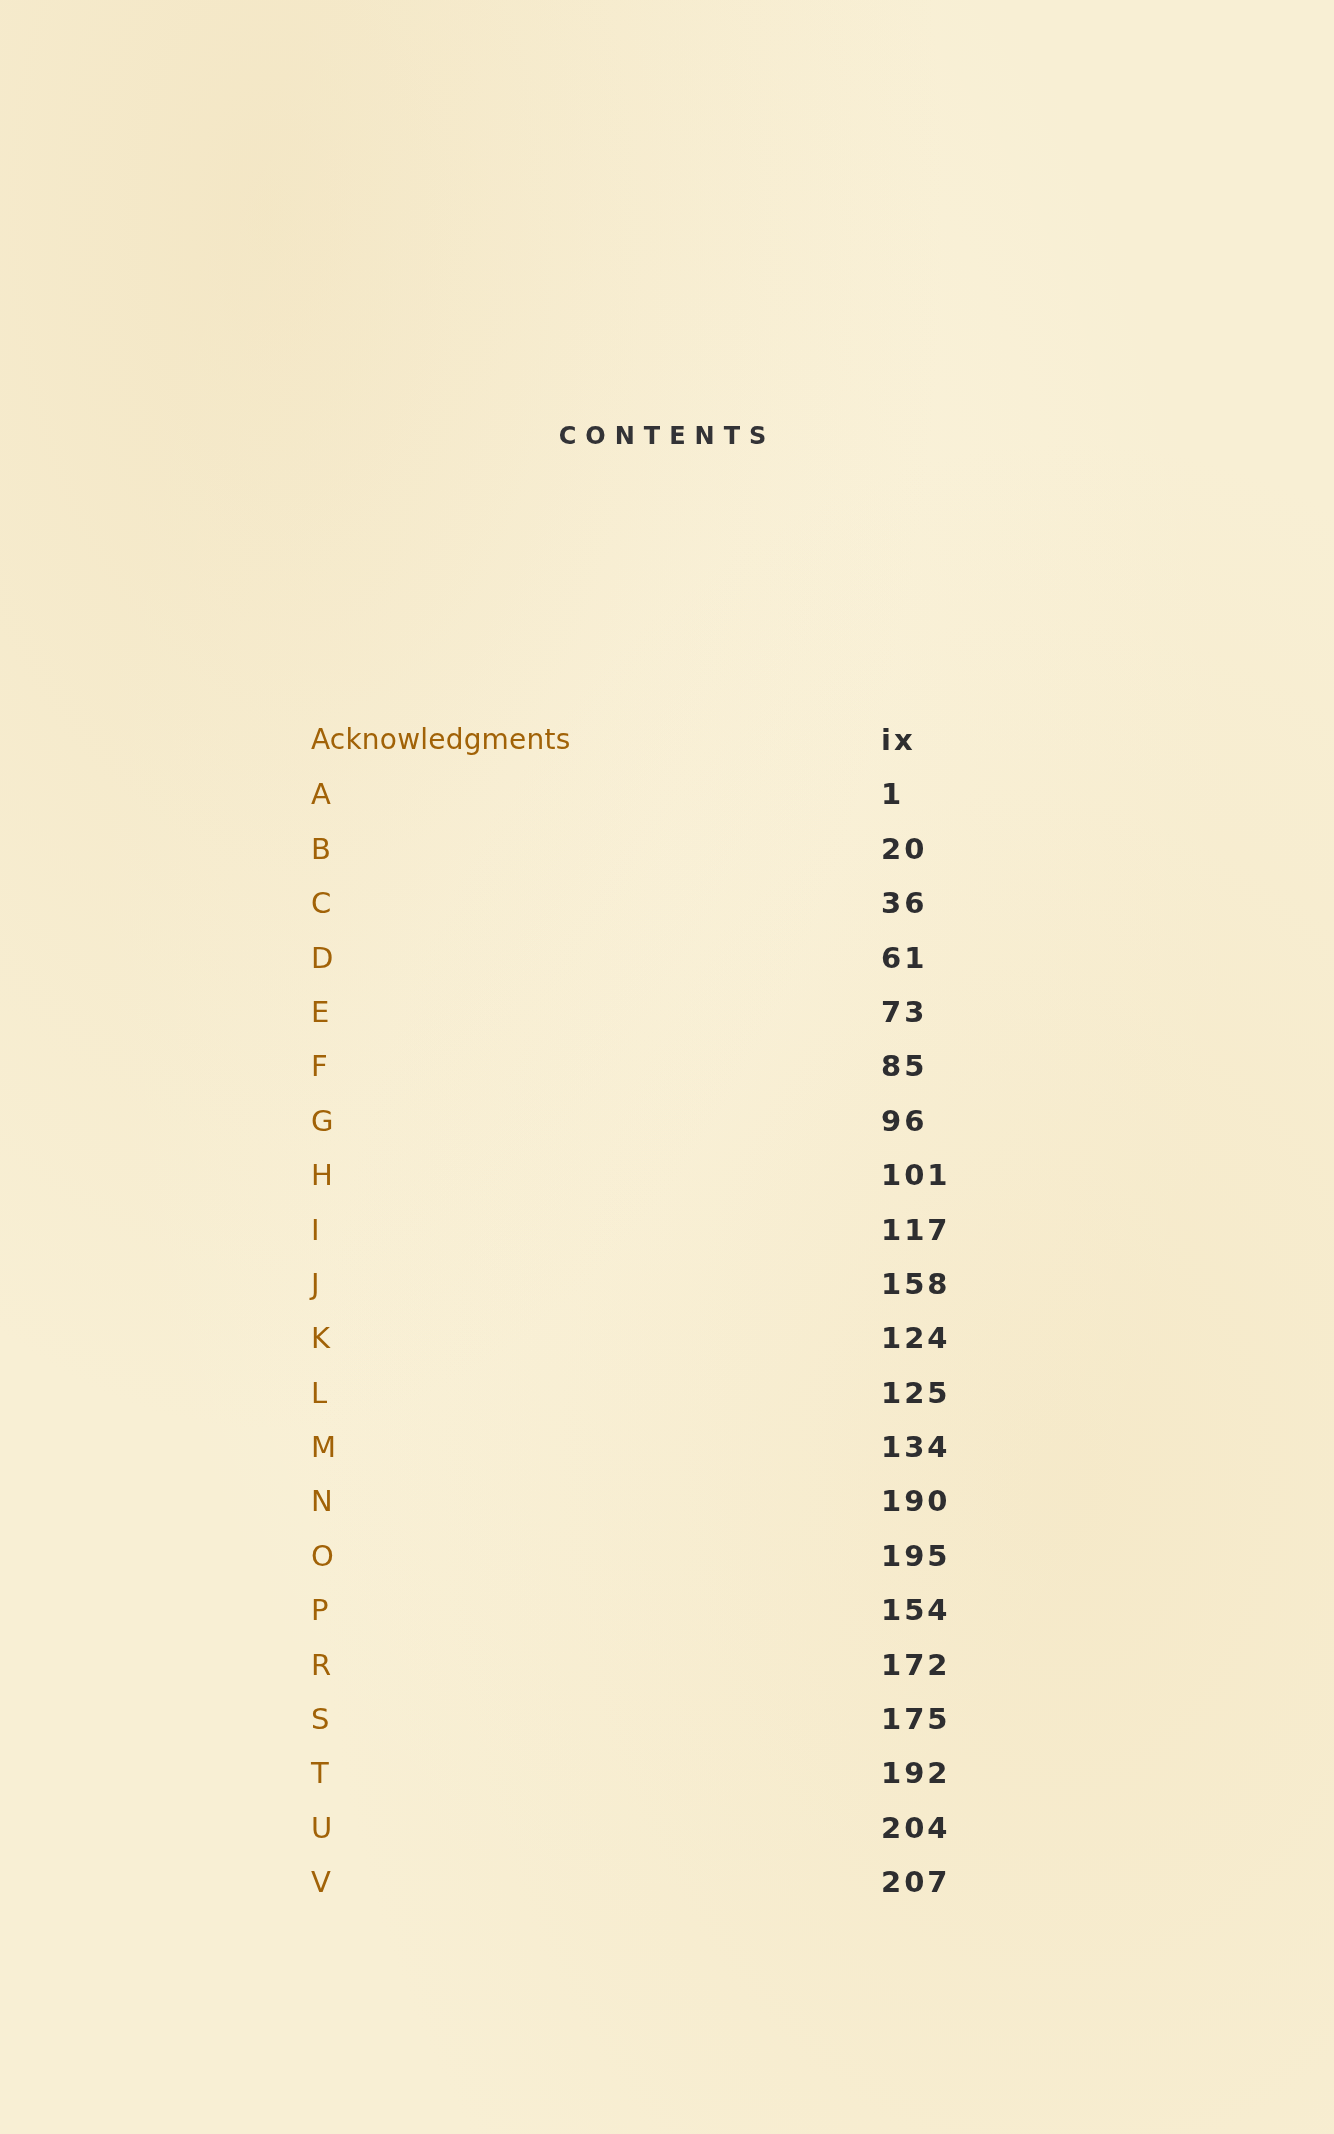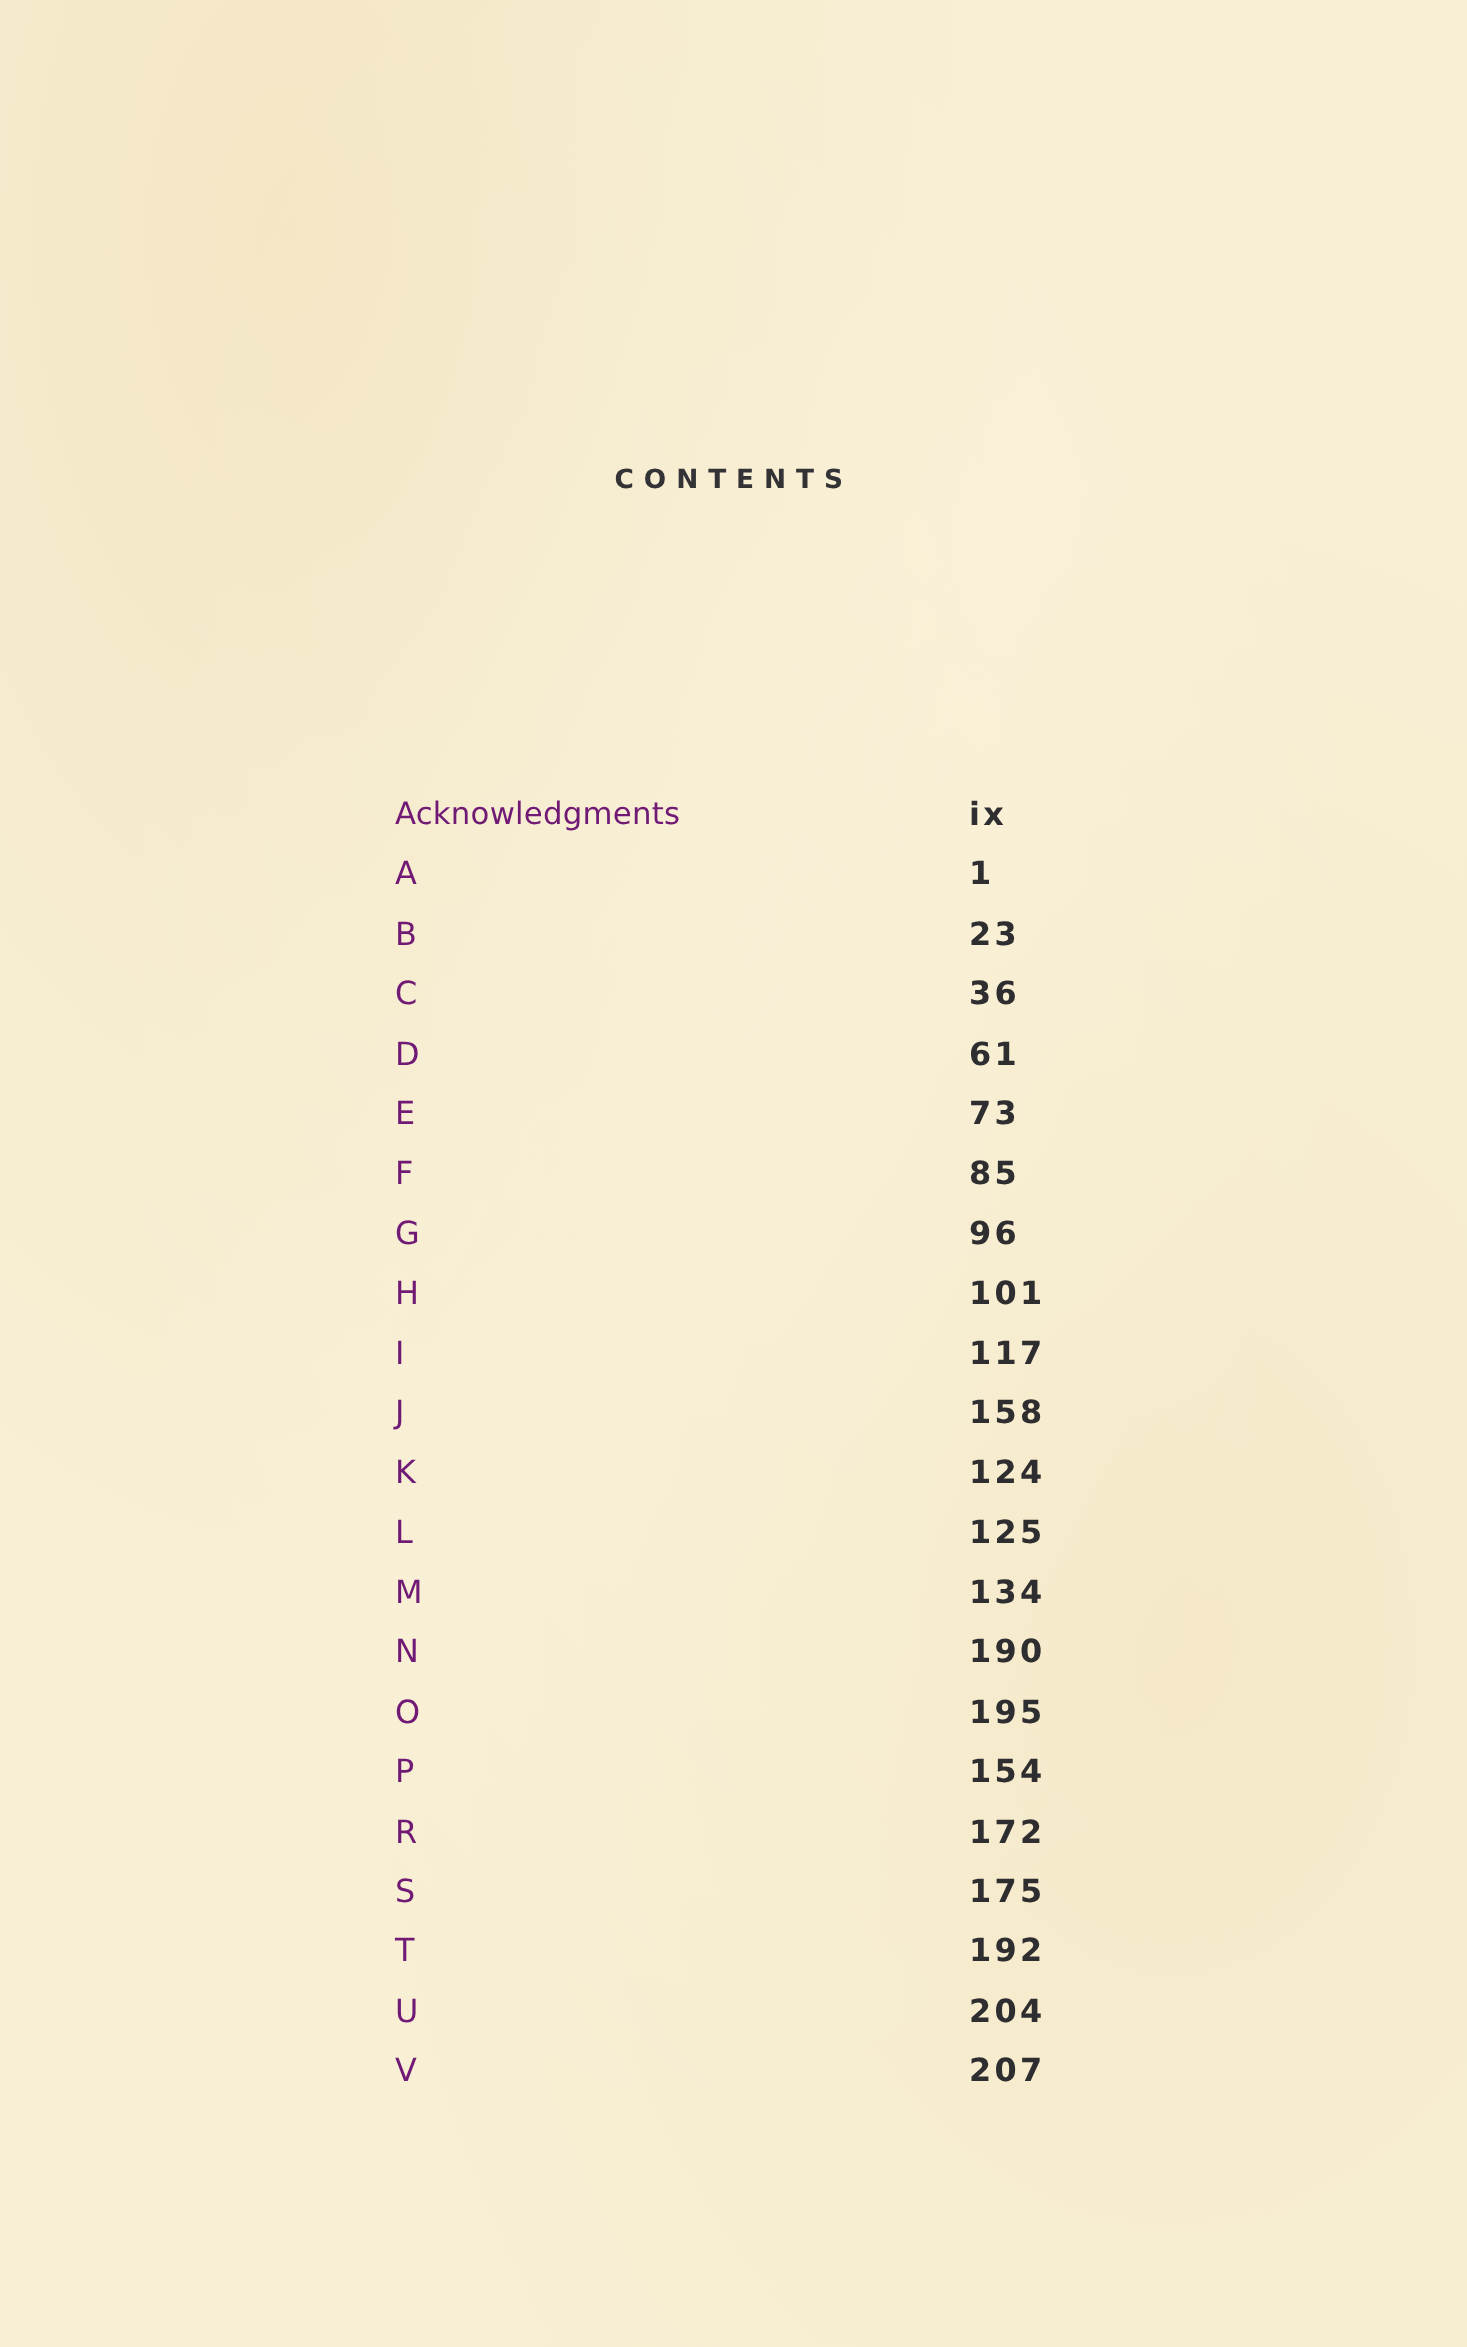--- a/index.html
+++ b/index.html
@@ -23,21 +23,21 @@
     padding-left: 0px;
   }
   .toc {
     position: absolute; left: 311px; top: 718px; width: 680px;
     margin: 0; padding: 0; list-style: none;
   }
   .toc-row {
     position: relative; height: 54.4px;
     font-size: 29px; line-height: 44px;
   }
-  .toc-label { position: absolute; left: 0; top: 0; color: #701a75; margin-left: 48px; }
+  .toc-label { position: absolute; left: 0; top: 0; color: #a16207; }
   .toc-label.front { font-size: 28px; letter-spacing: 0.2px; }
   .toc-page {
     position: absolute; left: 570px; top: 0;
     letter-spacing: 3px; color: #2e2e30; font-weight: bold;
   }
 </style>
 </head>
 <body>
 
 <div class="page">
@@ -46,21 +46,21 @@
       <li class="toc-row">
         <span class="toc-label front">Acknowledgments</span>
         <span class="toc-page">ix</span>
       </li>
       <li class="toc-row">
         <span class="toc-label">A</span>
         <span class="toc-page">1</span>
       </li>
       <li class="toc-row">
         <span class="toc-label">B</span>
-        <span class="toc-page">23</span>
+        <span class="toc-page">20</span>
       </li>
       <li class="toc-row">
         <span class="toc-label">C</span>
         <span class="toc-page">36</span>
       </li>
       <li class="toc-row">
         <span class="toc-label">D</span>
         <span class="toc-page">61</span>
       </li>
       <li class="toc-row">

